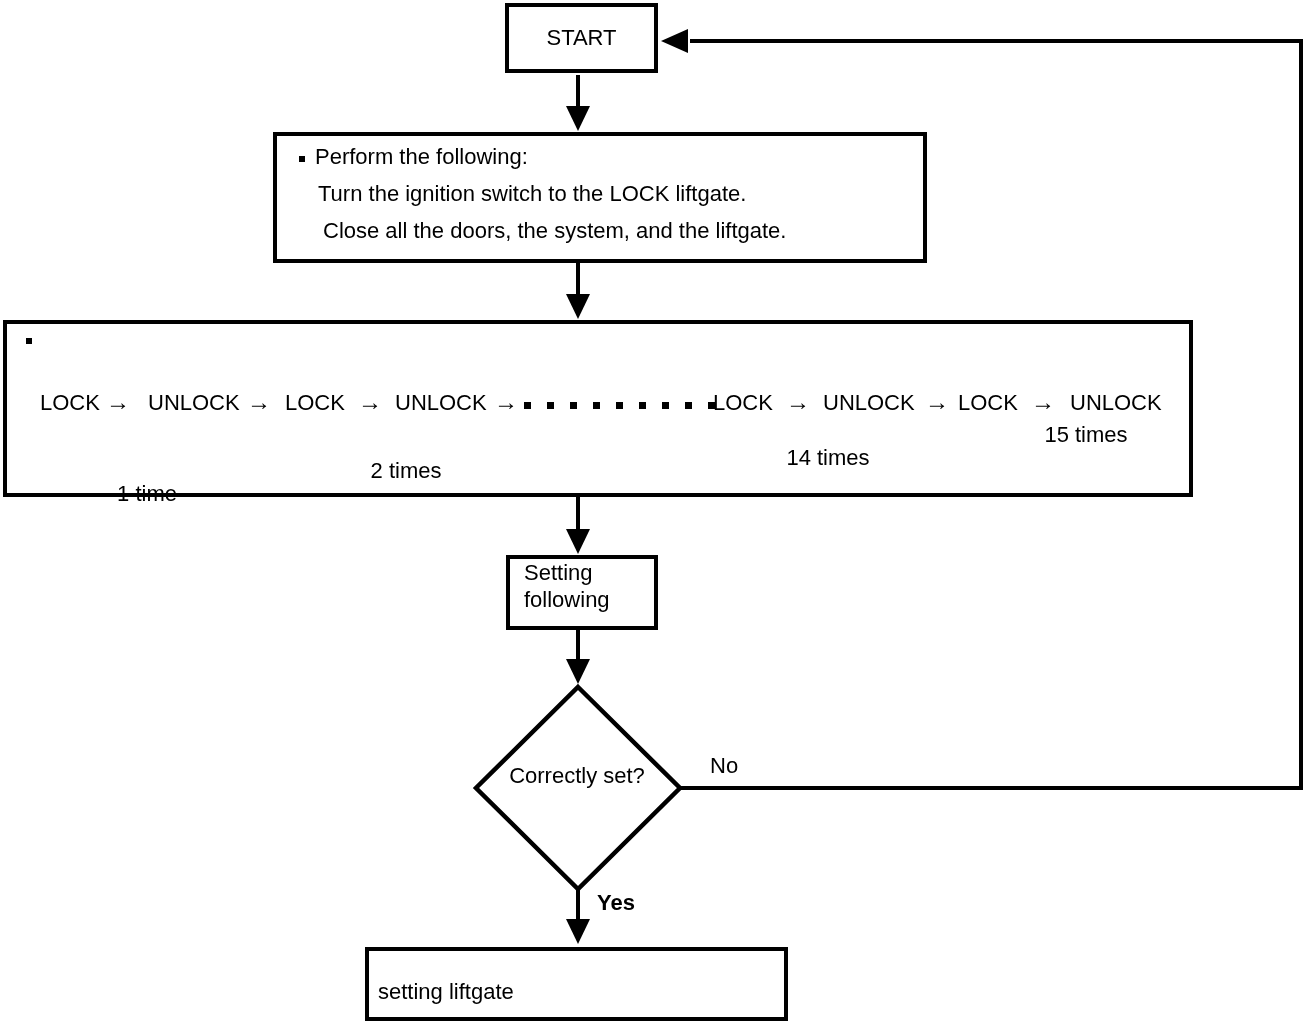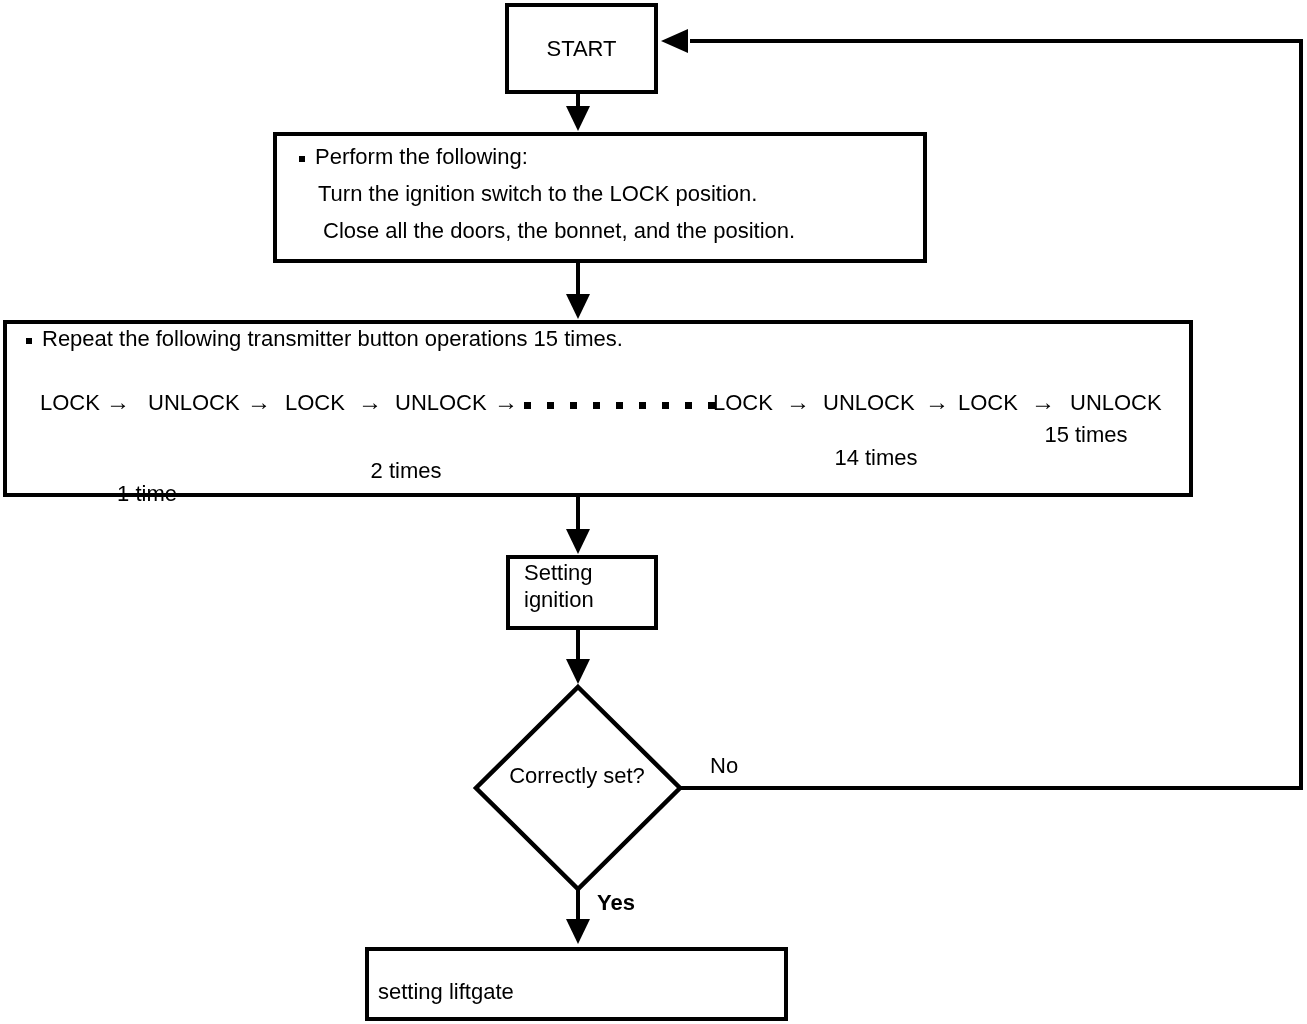--- a/index.html
+++ b/index.html
@@ -30,21 +30,21 @@
     background: #ffffff;
   }
   .txt {
     position: absolute;
     font-size: 22px;
     line-height: 22px;
     white-space: nowrap;
     color: #000000;
   }
   .start-box {
-    left: 505px; top: 3px; width: 153px; height: 91px;
+    left: 505px; top: 3px; width: 153px; height: 70px;
     display: flex; align-items: center; justify-content: center;
     font-size: 22px;
   }
   .perform-box { left: 273px; top: 132px; width: 654px; height: 131px; }
   .repeat-box  { left: 3px;   top: 320px; width: 1190px; height: 177px; }
   .setting-box { left: 506px; top: 555px; width: 152px; height: 75px; }
   .final-box   { left: 365px; top: 947px; width: 423px; height: 74px; }
   .bullet {
     position: absolute;
     width: 6px; height: 6px;
@@ -92,26 +92,25 @@
     <path d="M 955 419 Q 955 433 969 433 L 1051 433 Q 1061 433 1061 443 Q 1061 433 1071 433 L 1153 433 Q 1167 433 1167 419" fill="none" stroke="#000" stroke-width="3.5" stroke-linecap="round"></path>
   </svg>
 
   <div class="node start-box">
     <span>START</span>
   </div>
 
   <div class="node perform-box"></div>
   <span class="bullet" style="left:299px; top:156px;"></span>
   <div class="txt" style="left:315px; top:146px;text-align:center;">Perform the following:</div>
-  <div class="txt" style="left:318px; top:183px;">Turn the ignition switch to the LOCK position.</div>
-  <div class="txt" style="left:323px; top:220px;">Close all the doors, the bonnet, and the position.</div>
+  <div class="txt" style="left:318px; top:183px;">Turn the ignition switch to the LOCK liftgate.</div>
+  <div class="txt" style="left:323px; top:220px;">Close all the doors, the system, and the liftgate.</div>
 
   <div class="node repeat-box"></div>
   <span class="bullet" style="left:26px; top:338px;"></span>
-  <div class="txt" style="left:42px; top:328px;">Repeat the following transmitter button operations 15 times.</div>
 
   <div class="txt" style="left:40px;  top:392px;">LOCK</div>
   <div class="txt row-arrow" style="left:106px; top:391px;">→</div>
   <div class="txt" style="left:148px; top:392px;">UNLOCK</div>
   <div class="txt row-arrow" style="left:247px; top:391px;">→</div>
 
   <div class="txt" style="left:285px; top:392px;">LOCK</div>
   <div class="txt row-arrow" style="left:358px; top:391px;">→</div>
   <div class="txt" style="left:395px; top:392px;">UNLOCK</div>
   <div class="txt row-arrow" style="left:494px; top:391px;">→</div>
@@ -122,26 +121,26 @@
   <div class="txt row-arrow" style="left:786px; top:391px;">→</div>
   <div class="txt" style="left:823px; top:392px;">UNLOCK</div>
   <div class="txt row-arrow" style="left:925px; top:391px;">→</div>
 
   <div class="txt" style="left:958px;  top:392px;">LOCK</div>
   <div class="txt row-arrow" style="left:1031px; top:391px;">→</div>
   <div class="txt" style="left:1070px; top:392px;">UNLOCK</div>
 
   <div class="txt centered" style="left:147px;  top:447px;margin-top:36px;">1 time</div>
   <div class="txt centered" style="left:406px;  top:460px;">2 times</div>
-  <div class="txt centered" style="left:828px;  top:447px;margin-left:48px;">14 times</div>
+  <div class="txt centered" style="left:828px;  top:447px;">14 times</div>
   <div class="txt centered" style="left:1086px; top:424px;">15 times</div>
 
   <div class="node setting-box"></div>
   <div class="txt" style="left:524px; top:562px;text-align:center;">Setting</div>
-  <div class="txt" style="left:524px; top:589px;">ignition</div>
+  <div class="txt" style="left:524px; top:589px;">following</div>
 
   <div class="txt centered" style="left:577px; top:765px;">Correctly set?</div>
   <div class="txt" style="left:710px; top:755px;">No</div>
   <div class="txt" style="left:597px; top:892px;font-weight:bold;">Yes</div>
 
   <div class="node final-box"></div>
   <div class="txt" style="left:378px; top:981px;">setting liftgate</div>
 
 </div>
 

